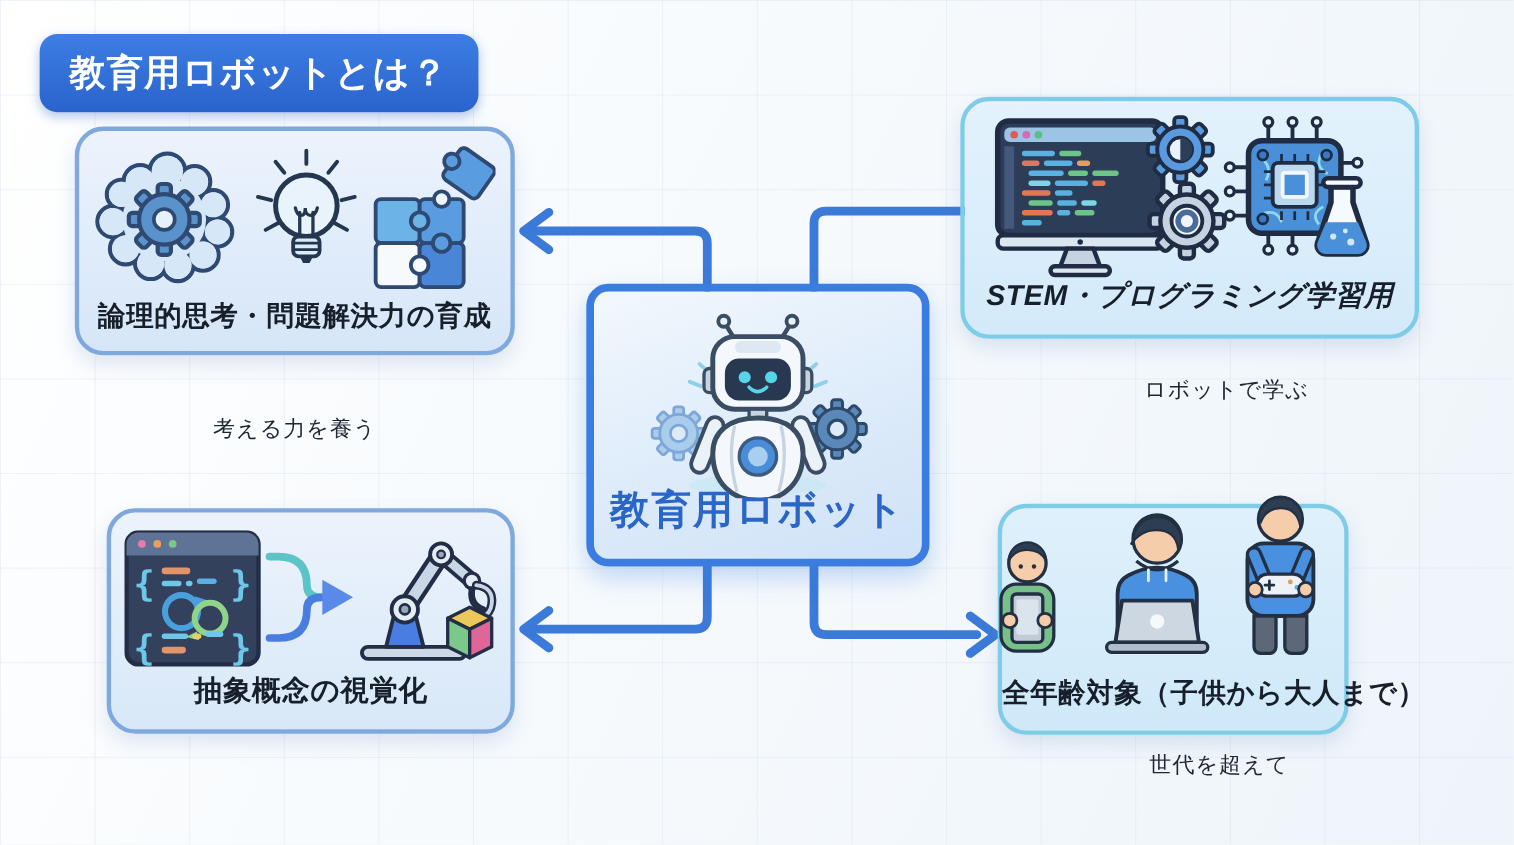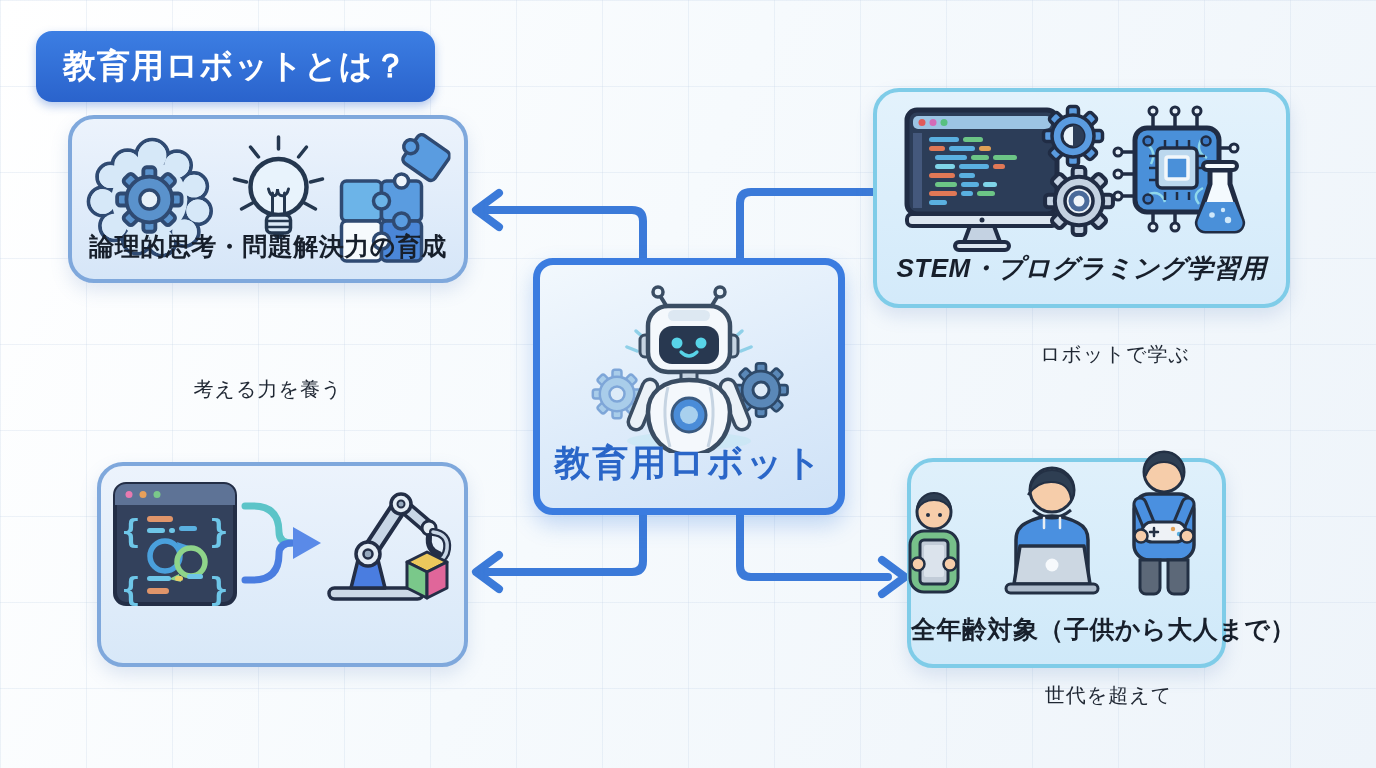--- a/index.html
+++ b/index.html
@@ -26,21 +26,21 @@
   .connectors{position:absolute;left:0;top:0;z-index:1;}
   .node{
     position:absolute;z-index:2;box-sizing:border-box;border-radius:26px;
     box-shadow:0 8px 18px rgba(90,130,190,.18);
   }
   .node .icons{position:absolute;left:50%;transform:translateX(-50%);}
   .node .label{
     position:absolute;left:0;right:0;text-align:center;
     font-weight:700;color:#171f2b;letter-spacing:.5px;white-space:nowrap;
   }
-  .node-tl{left:68px;top:115px;width:400px;height:168px;
+  .node-tl{left:68px;top:115px;width:400px;height:208px;
     border:4px solid #7fa8dc;background:linear-gradient(180deg,#ecf3fc,#d6e6f8);}
   .node-tr{left:873px;top:88px;width:417px;height:220px;
     border:4px solid #7fcce8;background:linear-gradient(180deg,#e3f2fc,#d3eafa);font-style:italic;}
   .node-bl{left:97px;top:462px;width:371px;height:205px;
     border:4px solid #7fa8dc;background:linear-gradient(180deg,#ecf3fc,#d8e8f8);}
   .node-br{left:907px;top:458px;width:319px;height:210px;
     border:4px solid #7fcce8;background:linear-gradient(180deg,#dff0fb,#cfe9f9);}
   .node-center{left:533px;top:258px;width:312px;height:257px;
     border:7px solid #3b7ce0;border-radius:20px;
     background:linear-gradient(160deg,#f2f8fd 0%,#ddebfa 55%,#cfe2f7 100%);
@@ -376,20 +376,21 @@
         <path d="M104 48 q16 2 14 17 q-1 9 -10 13" fill="none" stroke="#232e46" stroke-width="8" stroke-linecap="round"></path>
         <path d="M104 48 q16 2 14 17 q-1 9 -10 13" fill="none" stroke="#c8d6e6" stroke-width="3.5" stroke-linecap="round"></path>
         <path d="M100 52 q-2 14 10 18" fill="none" stroke="#232e46" stroke-width="6" stroke-linecap="round"></path>
         <g stroke="#232e46" stroke-width="3" stroke-linejoin="round">
           <polygon points="78,78 98,68 118,78 98,88" fill="#ecc85c"></polygon>
           <polygon points="78,78 98,88 98,114 78,104" fill="#7ac88a"></polygon>
           <polygon points="118,78 98,88 98,114 118,104" fill="#e0669a"></polygon>
         </g>
       </g>
     </svg>
+    <div class="label">抽象概念の視覚化</div>
   </div>
 
   <div class="node node-br">
     <svg class="icons" width="350" height="160" viewBox="0 0 350 160">
 
       <g>
         <circle cx="42" cy="68" r="17" fill="#f6cdaa" stroke="#233044" stroke-width="3"></circle>
         <path d="M25 66 a17 17 0 0 1 34 0 q-5 -10 -17 -10 q-12 0 -17 10 z" fill="#2e3e52" stroke="#233044" stroke-width="2"></path>
         <circle cx="36" cy="71" r="2" fill="#233044"></circle>
           <circle cx="48" cy="71" r="2" fill="#233044"></circle>

